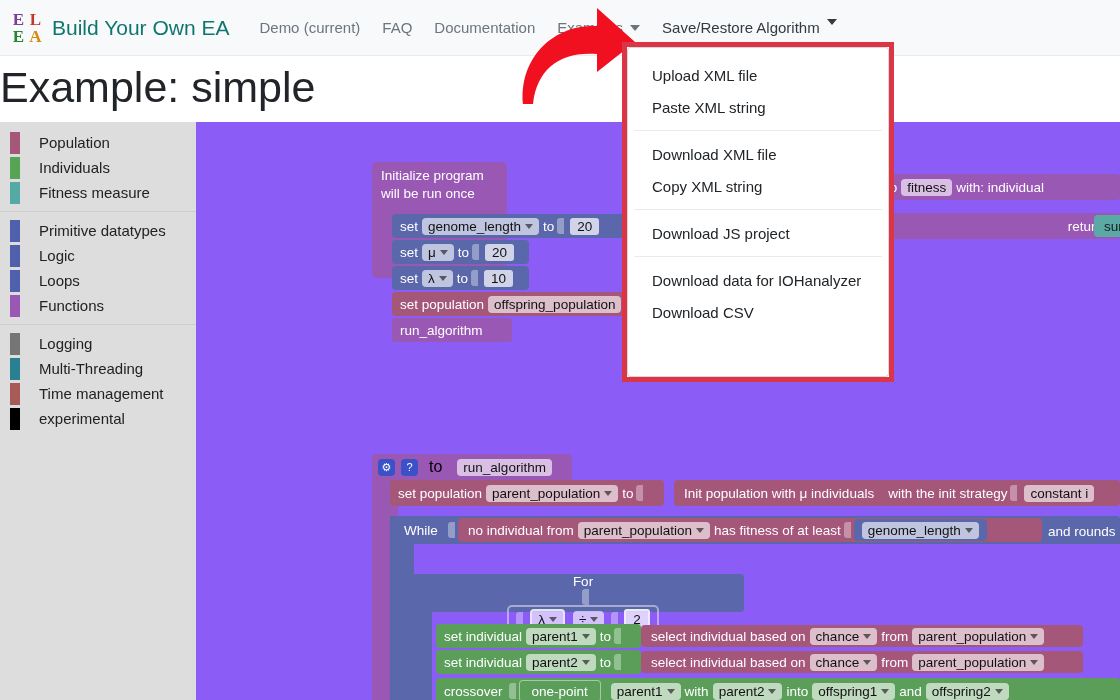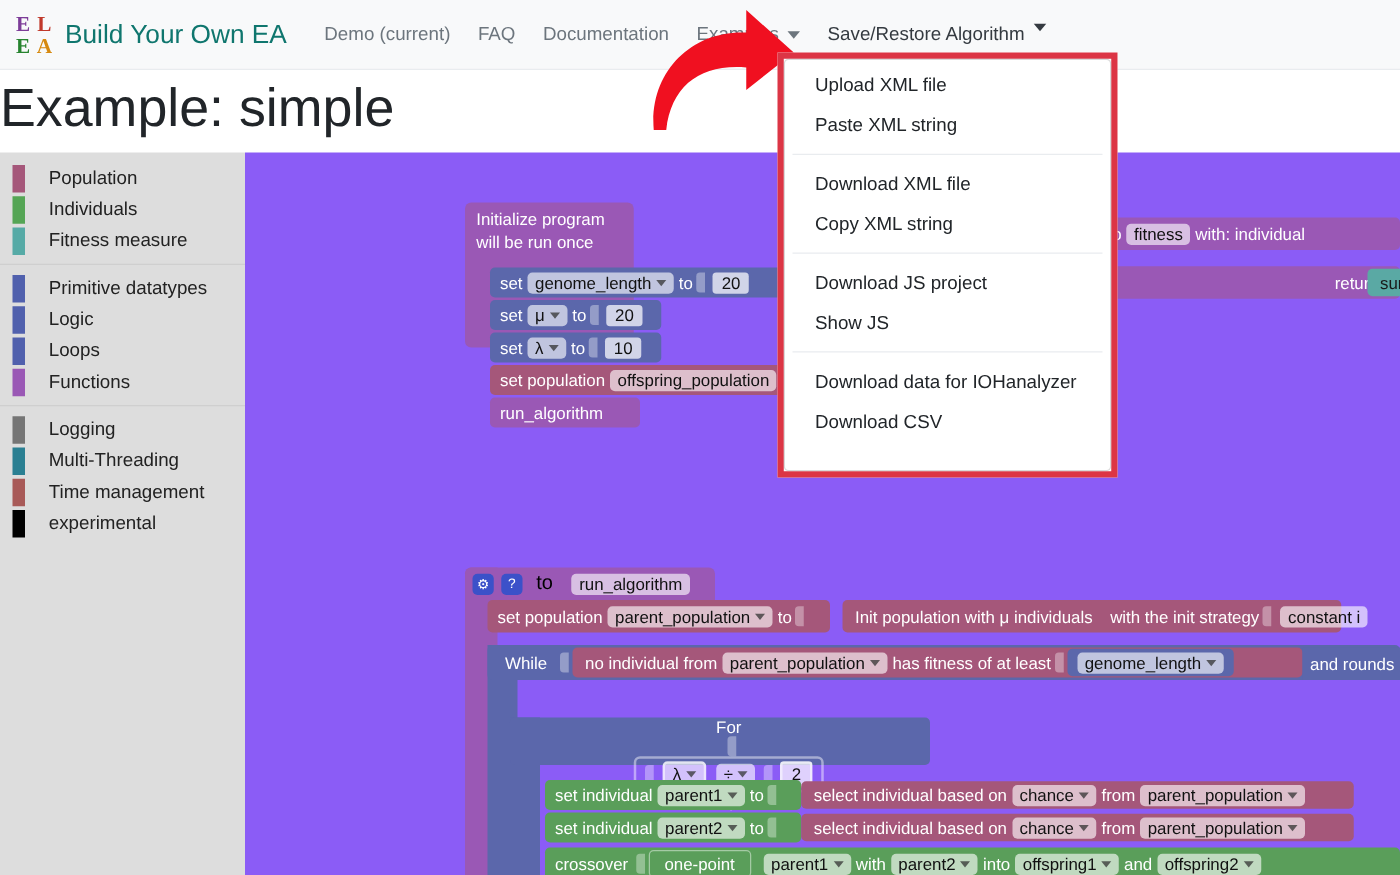--- a/index.html
+++ b/index.html
@@ -117,21 +117,21 @@
              pointer-events:none;}
 
   
   .dd-frame{
     position:absolute;left:622px;top:42px;width:272px;height:340px;
     border:5px solid #dc3545;background:#ffffff;box-sizing:border-box;z-index:50;
   }
   .dd-menu{
     position:absolute;left:0;top:0;width:100%;height:100%;
     background:#fff;border:1px solid rgba(0,0,0,.15);border-radius:4px;box-sizing:border-box;
-    padding:4px 0;overflow:hidden;
+    padding:11px 0;overflow:hidden;
   }
   .dd-item{
     height:32px;display:flex;align-items:center;padding:0 24px;
     font-size:15px;color:#212529;cursor:pointer;white-space:nowrap;
   }
   .dd-div{height:1px;background:#e9ecef;margin:7px 6px;}
 </style>
 </head>
 <body>
 
@@ -301,21 +301,21 @@
   <div class="blk c-pop" style="left:194px;top:358px;width:274px;height:26px;border-radius:4px;padding-left:8px;">
     <span>set population</span>
     <span class="fld">
       <span>parent_population</span>
       <span class="dd"></span>
     </span>
     <span>to</span>
     <span class="socket"></span>
   </div>
 
-  <div class="blk c-pop" style="left:478px;top:358px;width:399px;height:26px;border-radius:4px;padding-left:10px;">
+  <div class="blk c-pop" style="left:478px;top:358px;width:446px;height:26px;border-radius:4px;padding-left:10px;">
     <span>Init population with μ individuals</span>
     <span style="margin-left:14px">with the init strategy</span>
     <span class="socket"></span>
     <span class="fld">constant i</span>
   </div>
 
   <div id="while-body"></div>
   <div class="blk c-loop" style="left:194px;top:394px;width:730px;height:28px;border-radius:4px;padding-left:14px;">
     <span>While</span>
     <span class="socket" style="margin-left:10px"></span>
@@ -434,21 +434,20 @@
 
 <div class="dd-frame">
   <div class="dd-menu">
     <div class="dd-item">Upload XML file</div>
     <div class="dd-item">Paste XML string</div>
     <div class="dd-div"></div>
     <div class="dd-item">Download XML file</div>
     <div class="dd-item">Copy XML string</div>
     <div class="dd-div"></div>
     <div class="dd-item">Download JS project</div>
-    <div class="dd-item">Show JS</div>
     <div class="dd-div"></div>
     <div class="dd-item">Download data for IOHanalyzer</div>
     <div class="dd-item">Download CSV</div>
   </div>
 </div>
 
 <svg class="arrow-svg" viewBox="0 0 140 115">
   <path d="M18 108 C 14 62, 48 28, 92 30 L 92 12 L 130 46 L 92 76 L 92 58 C 56 55, 32 72, 28 108 Z" fill="#f01020"></path>
 </svg>
 

